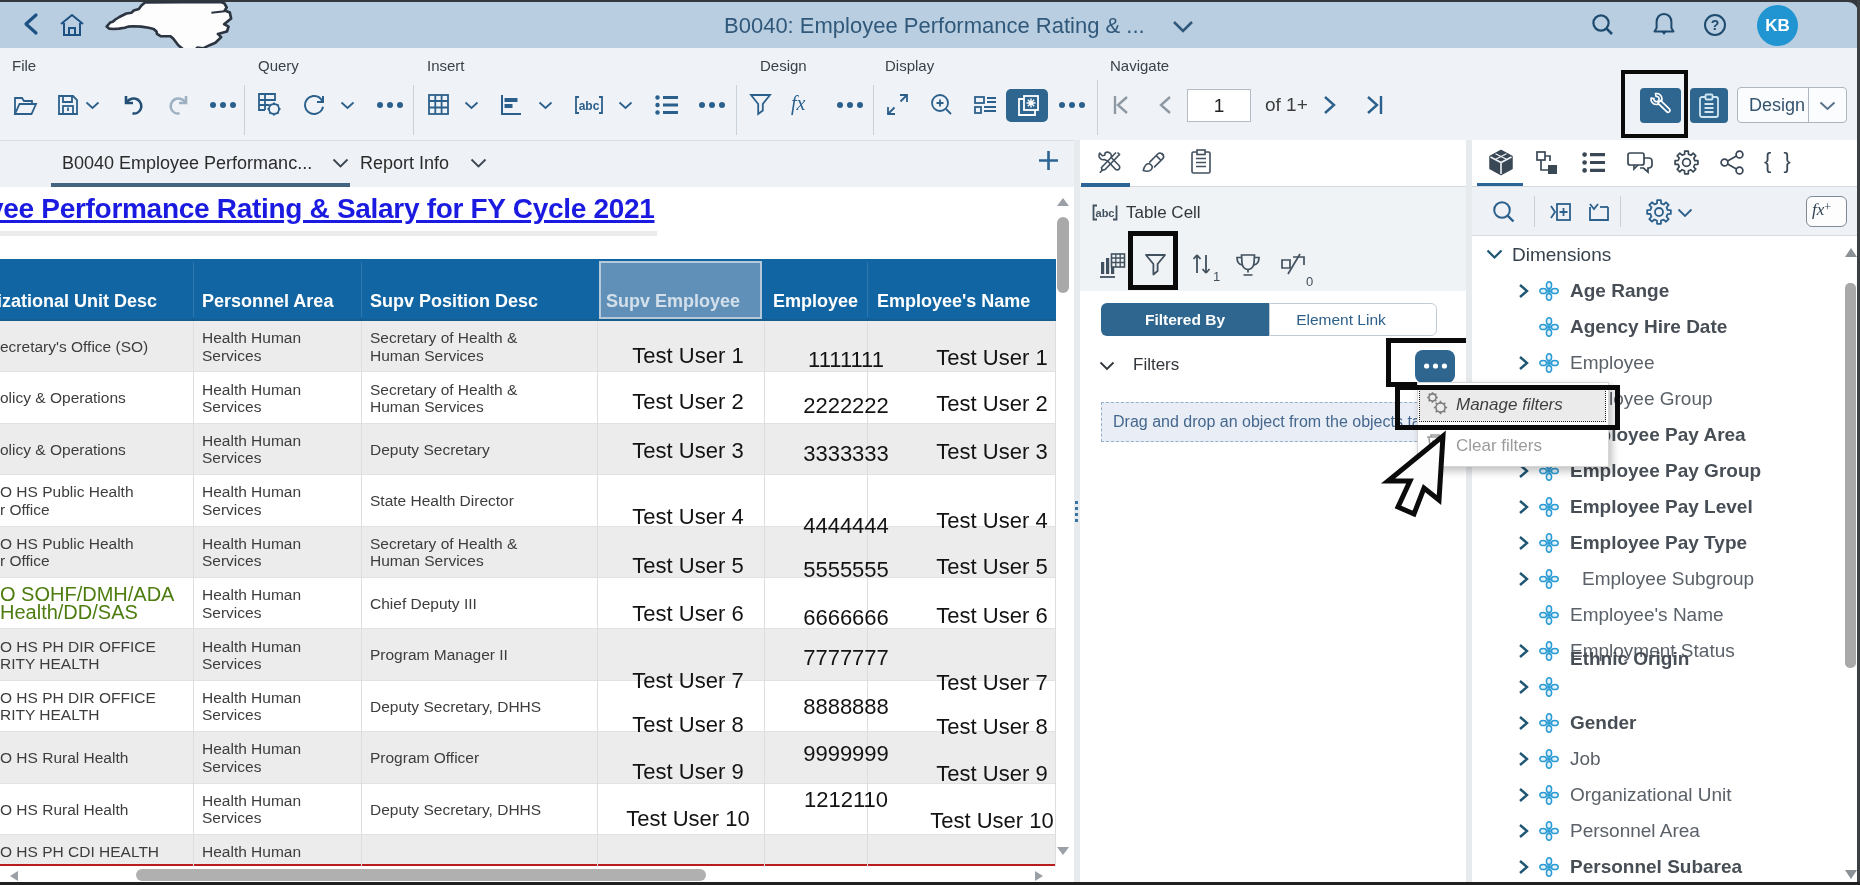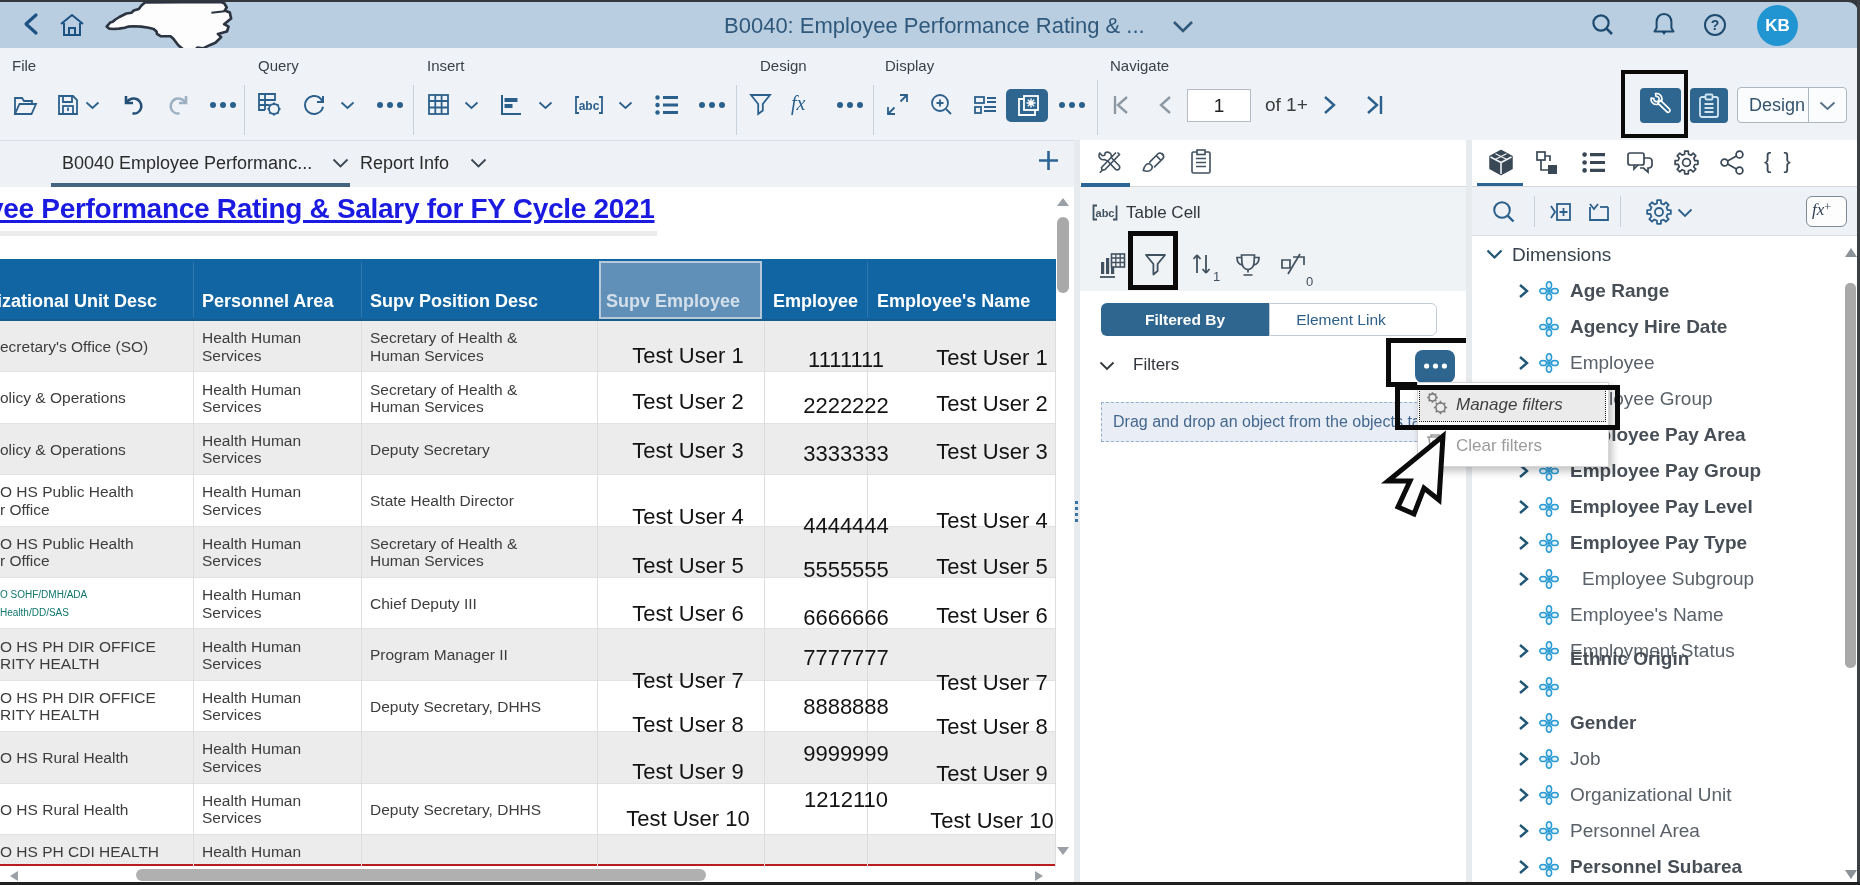--- a/index.html
+++ b/index.html
@@ -316,21 +316,21 @@
         </div>
 <div style="position:absolute;left:202px;top:0;width:160px;height:51.4px;display:flex;align-items:center;">
           <div style="font-size:15.5px;color:#3d3d3d;line-height:17.5px;">Health Human<br>Services</div>
         </div>
 <div style="position:absolute;left:370px;top:0;width:230px;height:51.4px;display:flex;align-items:center;">
           <div style="font-size:15.5px;color:#3d3d3d;line-height:17.5px;">Secretary of Health &amp;<br>Human Services</div>
         </div>
 </div>
 <div class="abs" style="left:0;top:391.0px;width:1056px;height:51.4px;background:#ffffff;border-bottom:1px solid #e2e2e2;box-sizing:border-box;">
 <div style="position:absolute;left:0;top:0;width:193px;height:51.4px;display:flex;align-items:center;">
-          <div style="font-size:10px;color:#0f766e;line-height:17.5px;white-space:nowrap;">O SOHF/DMH/ADA<br>Health/DD/SAS</div>
+          <div style="font-size:20px;color:#4d7c0f;line-height:17.5px;white-space:nowrap;">O SOHF/DMH/ADA<br>Health/DD/SAS</div>
         </div>
 <div style="position:absolute;left:202px;top:0;width:160px;height:51.4px;display:flex;align-items:center;">
           <div style="font-size:15.5px;color:#3d3d3d;line-height:17.5px;">Health Human<br>Services</div>
         </div>
 <div style="position:absolute;left:370px;top:0;width:230px;height:51.4px;display:flex;align-items:center;">
           <div style="font-size:15.5px;color:#3d3d3d;line-height:17.5px;">Chief Deputy III</div>
         </div>
 </div>
 <div class="abs" style="left:0;top:442.4px;width:1056px;height:51.4px;background:#ececec;border-bottom:1px solid #e2e2e2;box-sizing:border-box;">
 <div style="position:absolute;left:0;top:0;width:193px;height:51.4px;display:flex;align-items:center;">
@@ -353,20 +353,23 @@
 <div style="position:absolute;left:370px;top:0;width:230px;height:51.4px;display:flex;align-items:center;">
           <div style="font-size:15.5px;color:#3d3d3d;line-height:17.5px;">Deputy Secretary, DHHS</div>
         </div>
 </div>
 <div class="abs" style="left:0;top:545.2px;width:1056px;height:51.4px;background:#ececec;border-bottom:1px solid #e2e2e2;box-sizing:border-box;">
 <div style="position:absolute;left:0;top:0;width:193px;height:51.4px;display:flex;align-items:center;">
           <div style="font-size:15.5px;color:#3d3d3d;line-height:17.5px;white-space:nowrap;">O HS Rural Health</div>
         </div>
 <div style="position:absolute;left:202px;top:0;width:160px;height:51.4px;display:flex;align-items:center;">
           <div style="font-size:15.5px;color:#3d3d3d;line-height:17.5px;">Health Human<br>Services</div>
+        </div>
+<div style="position:absolute;left:370px;top:0;width:230px;height:51.4px;display:flex;align-items:center;">
+          <div style="font-size:15.5px;color:#3d3d3d;line-height:17.5px;">Program Officer</div>
         </div>
 </div>
 <div class="abs" style="left:0;top:596.6px;width:1056px;height:51.4px;background:#ffffff;border-bottom:1px solid #e2e2e2;box-sizing:border-box;">
 <div style="position:absolute;left:0;top:0;width:193px;height:51.4px;display:flex;align-items:center;">
           <div style="font-size:15.5px;color:#3d3d3d;line-height:17.5px;white-space:nowrap;">O HS Rural Health</div>
         </div>
 <div style="position:absolute;left:202px;top:0;width:160px;height:51.4px;display:flex;align-items:center;">
           <div style="font-size:15.5px;color:#3d3d3d;line-height:17.5px;">Health Human<br>Services</div>
         </div>
 <div style="position:absolute;left:370px;top:0;width:230px;height:51.4px;display:flex;align-items:center;">

